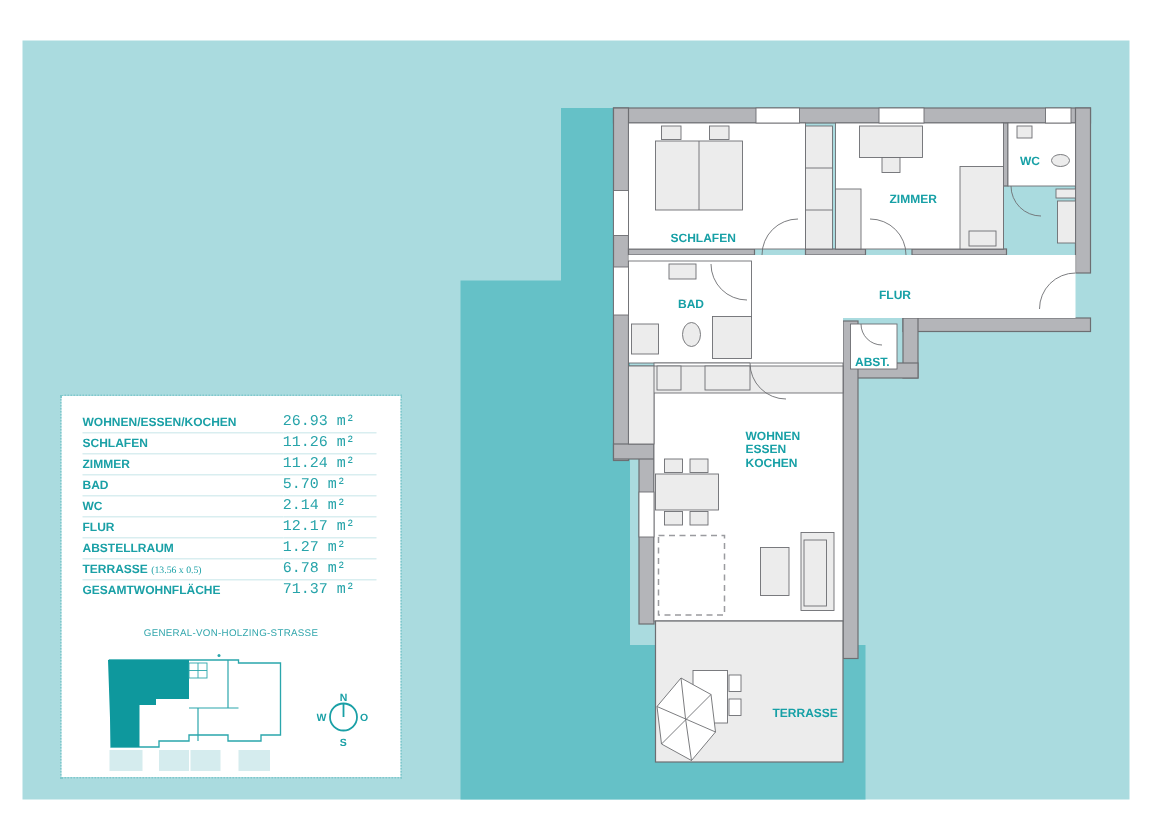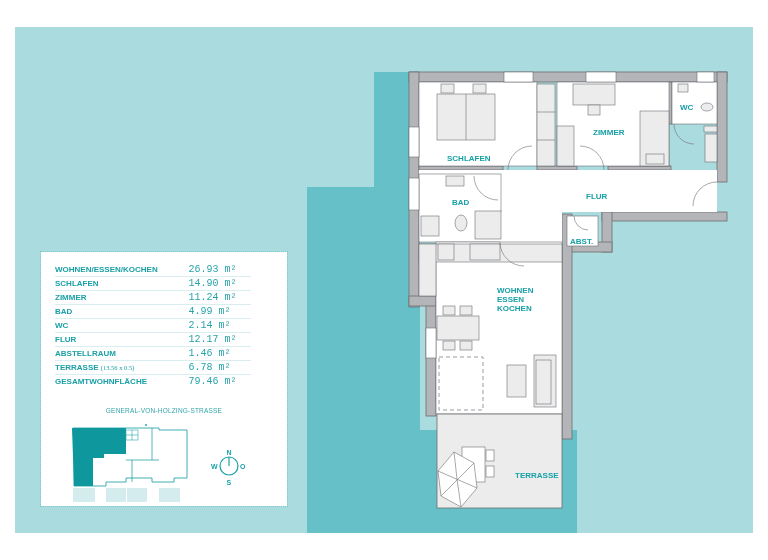--- a/index.html
+++ b/index.html
@@ -3,21 +3,21 @@
 <meta charset="utf-8">
 <style>
   html, body { margin:0; padding:0; }
   body { width:768px; height:560px; background:#ffffff; position:relative; overflow:hidden;
          font-family:"Liberation Sans", sans-serif; }
   .sheet { position:absolute; left:15px; top:27px; width:738px; height:506px; background:#aadbdf; }
   .title-block { position:absolute; left:38px; top:44px; }
   .apt-title { font-family:"Liberation Sans", sans-serif; font-weight:bold; font-size:20px; color:#119aa0; letter-spacing:0.2px; }
   .floor-line, .rooms-line { font-family:"Liberation Serif", serif; font-size:16.5px; color:#1aa2a8; line-height:18px; letter-spacing:0.3px; }
   .floor-line { margin-top:5px; }
-  .legend { position:absolute; left:41px; top:252px; width:246px; height:254px; background:#ffffff;
+  .legend { position:absolute; left:41px; top:264px; width:226px; height:254px; background:#ffffff;
             outline:1px dotted #7fc8cc; }
   .area-table { position:absolute; left:14px; top:11px; width:196px; border-collapse:collapse; }
   .area-table td { padding:0; height:13px; border-bottom:1px solid #d9eef0; font-size:8px; }
   .area-table td.name { font-family:"Liberation Sans", sans-serif; font-weight:bold; color:#1aa0a6; }
   .area-table td.name .note { font-family:"Liberation Serif", serif; font-weight:normal; font-size:6.5px; }
   .area-table td.val { text-align:left; font-family:Liberation Mono, monospace; color:#27a4aa; font-size:10px; }
   .area-table tr:last-child td { border-bottom:none;margin-top:40px; }
   .street { position:absolute; left:0; width:100%; top:155px; text-align:center; font-size:6.5px; color:#32a6ac; letter-spacing:0.2px; }
   .site-plan { position:absolute; left:27px; top:168px; }
   .compass { position:absolute; left:170px; top:193px; }
@@ -161,49 +161,49 @@
 
 <div class="legend">
   <table class="area-table">
     <tbody>
         <tr>
       <td class="name">WOHNEN/ESSEN/KOCHEN</td>
       <td class="val">26.93 m²</td>
     </tr>
     <tr>
       <td class="name">SCHLAFEN</td>
-      <td class="val">14.90 m²</td>
+      <td class="val">11.26 m²</td>
     </tr>
     <tr>
       <td class="name">ZIMMER</td>
       <td class="val">11.24 m²</td>
     </tr>
     <tr>
       <td class="name">BAD</td>
-      <td class="val">4.99 m²</td>
+      <td class="val">5.70 m²</td>
     </tr>
     <tr>
       <td class="name">WC</td>
       <td class="val">2.14 m²</td>
     </tr>
     <tr>
       <td class="name">FLUR</td>
       <td class="val">12.17 m²</td>
     </tr>
     <tr>
       <td class="name">ABSTELLRAUM</td>
-      <td class="val">1.46 m²</td>
+      <td class="val">1.27 m²</td>
     </tr>
     <tr>
       <td class="name"><span>TERRASSE</span> <span class="note">(13.56 x 0.5)</span></td>
       <td class="val">6.78 m²</td>
     </tr>
     <tr>
       <td class="name">GESAMTWOHNFLÄCHE</td>
-      <td class="val">79.46 m²</td>
+      <td class="val">71.37 m²</td>
     </tr>
   </tbody>
     </table>
 
   <div class="street">GENERAL-VON-HOLZING-STRASSE</div>
 
   <svg class="site-plan" width="130" height="85" viewBox="0 0 130 85">
     <g fill="#d5ecee">
       <rect x="5" y="68" width="22" height="14"></rect>
       <rect x="38" y="68" width="20" height="14"></rect>

